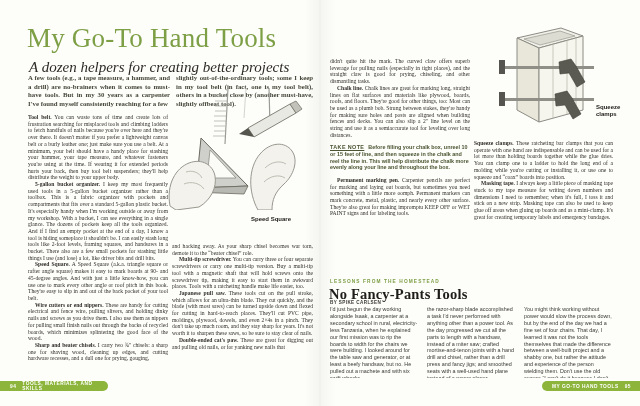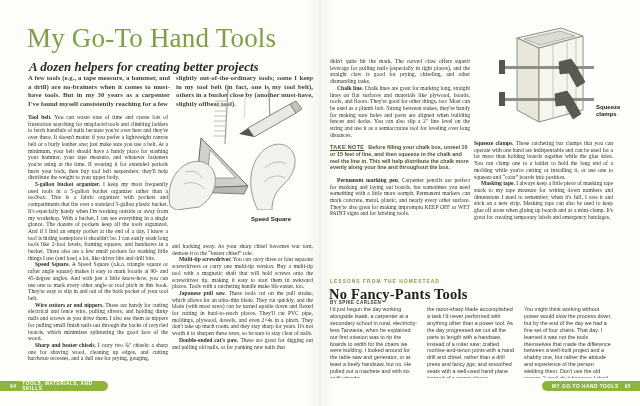--- a/index.html
+++ b/index.html
@@ -11,21 +11,21 @@
   *{margin:0;padding:0;box-sizing:border-box;}
   html,body{width:640px;height:406px;overflow:hidden;}
   body{background:#fdfdfa;font-family:"Liberation Serif",serif;color:var(--ink);position:relative;}
   .spread{position:absolute;inset:0;}
   .spine{position:absolute;left:304px;top:0;width:32px;height:406px;
     background:linear-gradient(90deg,rgba(0,0,0,0) 0%,rgba(0,0,0,0.03) 45%,rgba(0,0,0,0.055) 50%,rgba(0,0,0,0.03) 55%,rgba(0,0,0,0) 100%);}
   .abs{position:absolute;}
 
   
   .title{left:27px;top:24px;font-size:27px;line-height:29px;color:var(--green);font-weight:400;letter-spacing:.2px;}
-  .subtitle{left:29px;top:59px;font-size:13px;font-style:italic;font-weight:bold;color:#2e2b25;}
+  .subtitle{left:29px;top:59px;font-size:15px;font-style:italic;font-weight:normal;color:#2e2b25;}
 
   .intro-col{font-size:6.8px;line-height:8.6px;font-weight:bold;color:#47483a;text-align:justify;}
   .intro1{left:28px;top:74px;width:142px;}
   .intro2{left:176px;top:74px;width:137px;}
 
   
   .col{font-size:5.6px;line-height:6.7px;text-align:justify;color:var(--ink);overflow:hidden;}
   .col p{text-indent:7px;}
   .col p.noindent{text-indent:0;}
   .lead{font-weight:bold;}

